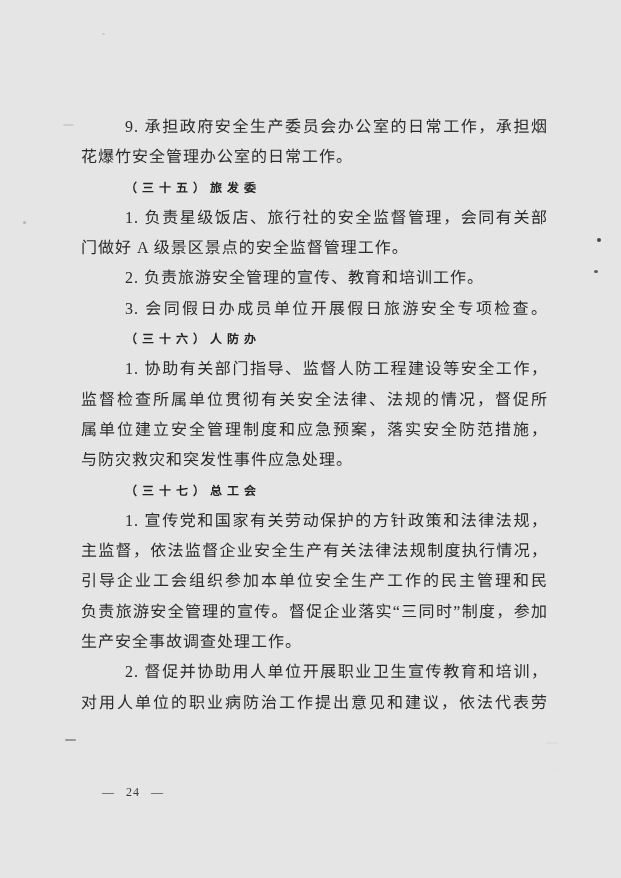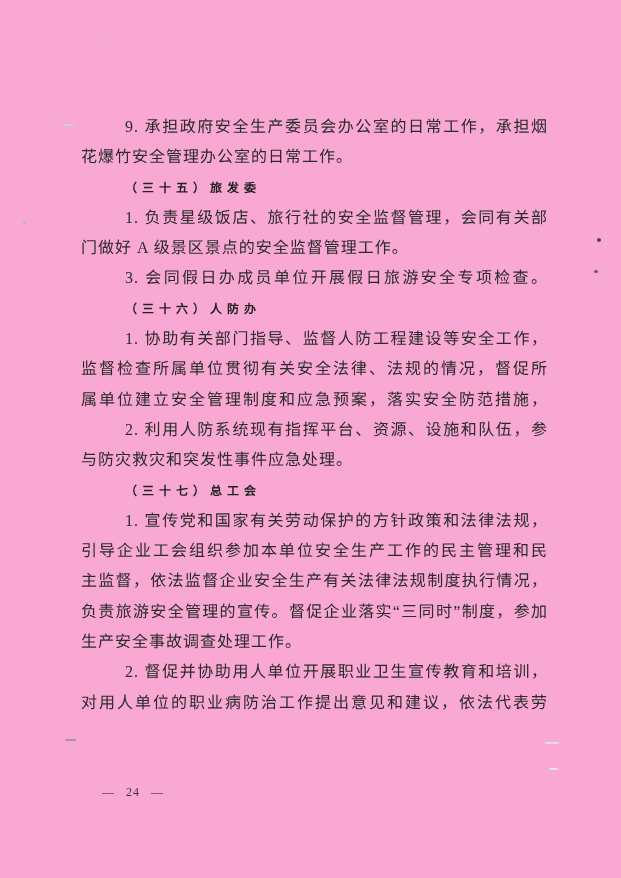--- a/index.html
+++ b/index.html
@@ -4,21 +4,21 @@
 <style>
   html, body {
     margin: 0;
     padding: 0;
     background: #ffffff;
   }
   .sheet {
     position: relative;
     width: 621px;
     height: 878px;
-    background: #f9a8d4;
+    background: #e5e5e5;
     overflow: hidden;
     font-family: "Liberation Serif", "DejaVu Serif", serif;
   }
   .content {
     position: absolute;
     left: 81px;
     top: 112px;
     width: 467px;
     font-size: 16px;
     line-height: 30.3px;
@@ -66,31 +66,31 @@
 <body>
 
 <div class="sheet">
 
   <div class="content">
     <div class="line indent just">9. 承担政府安全生产委员会办公室的日常工作，承担烟</div>
     <div class="line">花爆竹安全管理办公室的日常工作。</div>
     <div class="line indent heading">（三十五）旅发委</div>
     <div class="line indent just">1. 负责星级饭店、旅行社的安全监督管理，会同有关部</div>
     <div class="line">门做好 A 级景区景点的安全监督管理工作。</div>
+    <div class="line indent">2. 负责旅游安全管理的宣传、教育和培训工作。</div>
     <div class="line indent just">3. 会同假日办成员单位开展假日旅游安全专项检查。</div>
     <div class="line indent heading">（三十六）人防办</div>
     <div class="line indent just">1. 协助有关部门指导、监督人防工程建设等安全工作，</div>
     <div class="line just">监督检查所属单位贯彻有关安全法律、法规的情况，督促所</div>
     <div class="line just">属单位建立安全管理制度和应急预案，落实安全防范措施，</div>
-    <div class="line indent just">2. 利用人防系统现有指挥平台、资源、设施和队伍，参</div>
     <div class="line">与防灾救灾和突发性事件应急处理。</div>
     <div class="line indent heading">（三十七）总工会</div>
     <div class="line indent just">1. 宣传党和国家有关劳动保护的方针政策和法律法规，</div>
+    <div class="line just">主监督，依法监督企业安全生产有关法律法规制度执行情况，</div>
     <div class="line just">引导企业工会组织参加本单位安全生产工作的民主管理和民</div>
-    <div class="line just">主监督，依法监督企业安全生产有关法律法规制度执行情况，</div>
     <div class="line just">负责旅游安全管理的宣传。督促企业落实“三同时”制度，参加</div>
     <div class="line">生产安全事故调查处理工作。</div>
     <div class="line indent just">2. 督促并协助用人单位开展职业卫生宣传教育和培训，</div>
     <div class="line just">对用人单位的职业病防治工作提出意见和建议，依法代表劳</div>
   </div>
 
   <div class="footer">— 24 —</div>
 
   <div class="speck sp1"></div>
   <div class="speck sp2"></div>

